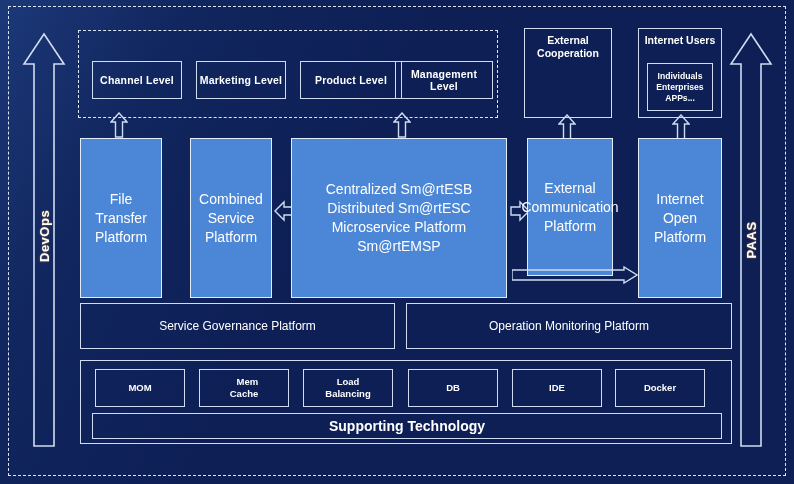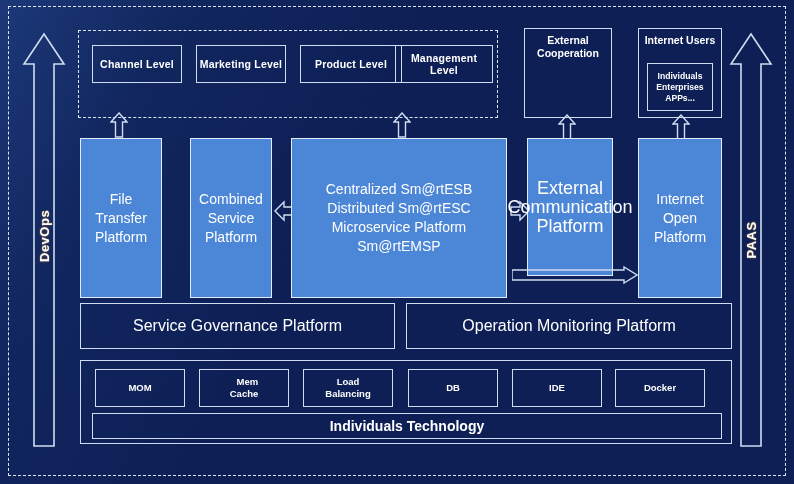--- a/index.html
+++ b/index.html
@@ -21,38 +21,38 @@
   .dashed{border:1.6px dashed #dde6f5;}
   .solidbox{border:1.4px solid #cfdcf1;background:transparent;}
   .blue{background:#4c86d6;border:1.4px solid #e3ecf9;}
   .white-t{color:#ffffff;}
 
   
   #outer-frame{left:8px;top:6px;width:778px;height:470px;}
 
   
   #channel-group{left:78px;top:30px;width:420px;height:88px;}
-  .lvl-box{height:38px;top:45px;}
+  .lvl-box{height:38px;top:61px;}
   .lvl-box span{font-size:10.5px;font-weight:bold;letter-spacing:.2px;}
 
   
   .ext-outer{top:28px;height:90px;}
   .ext-title{font-size:10.5px;font-weight:bold;line-height:13px;padding-top:5px;}
   .ext-inner{position:absolute;left:8px;right:8px;bottom:6px;height:46px;
              border:1.3px solid #cfdcf1;}
   .ext-inner span{font-size:8.6px;line-height:11px;font-weight:bold;}
 
   
   .plat{top:138px;}
   .plat span{font-size:14px;line-height:19px;}
-  .plat.small span{font-size:18px;text-align:center;}
+  .plat.small span{font-size:14px;text-align:center;}
 
   
   .gov{top:303px;height:46px;}
-  .gov span{font-size:16px;}
+  .gov span{font-size:12px;}
 
   
   #support-frame{left:80px;top:360px;width:652px;height:84px;}
   .tech{top:369px;height:38px;}
   .tech span{font-size:9.5px;line-height:12px;font-weight:bold;}
   #support-bar{left:92px;top:413px;width:630px;height:26px;}
   #support-bar span{font-size:14px;font-weight:bold;}
 
   
   .side-arrow{top:30px;width:44px;height:420px;}
@@ -233,16 +233,16 @@
       <span>Docker</span>
     </span>
   </div>
   <div class="abs solidbox ctr tech" style="left:512px;width:90px;">
     <span class="white-t">
       <span>IDE</span>
     </span>
   </div>
 
   <div id="support-bar" class="abs solidbox ctr">
-    <span class="white-t">Individuals Technology</span>
+    <span class="white-t">Supporting Technology</span>
   </div>
 
 </div>
 
 </body></html>

